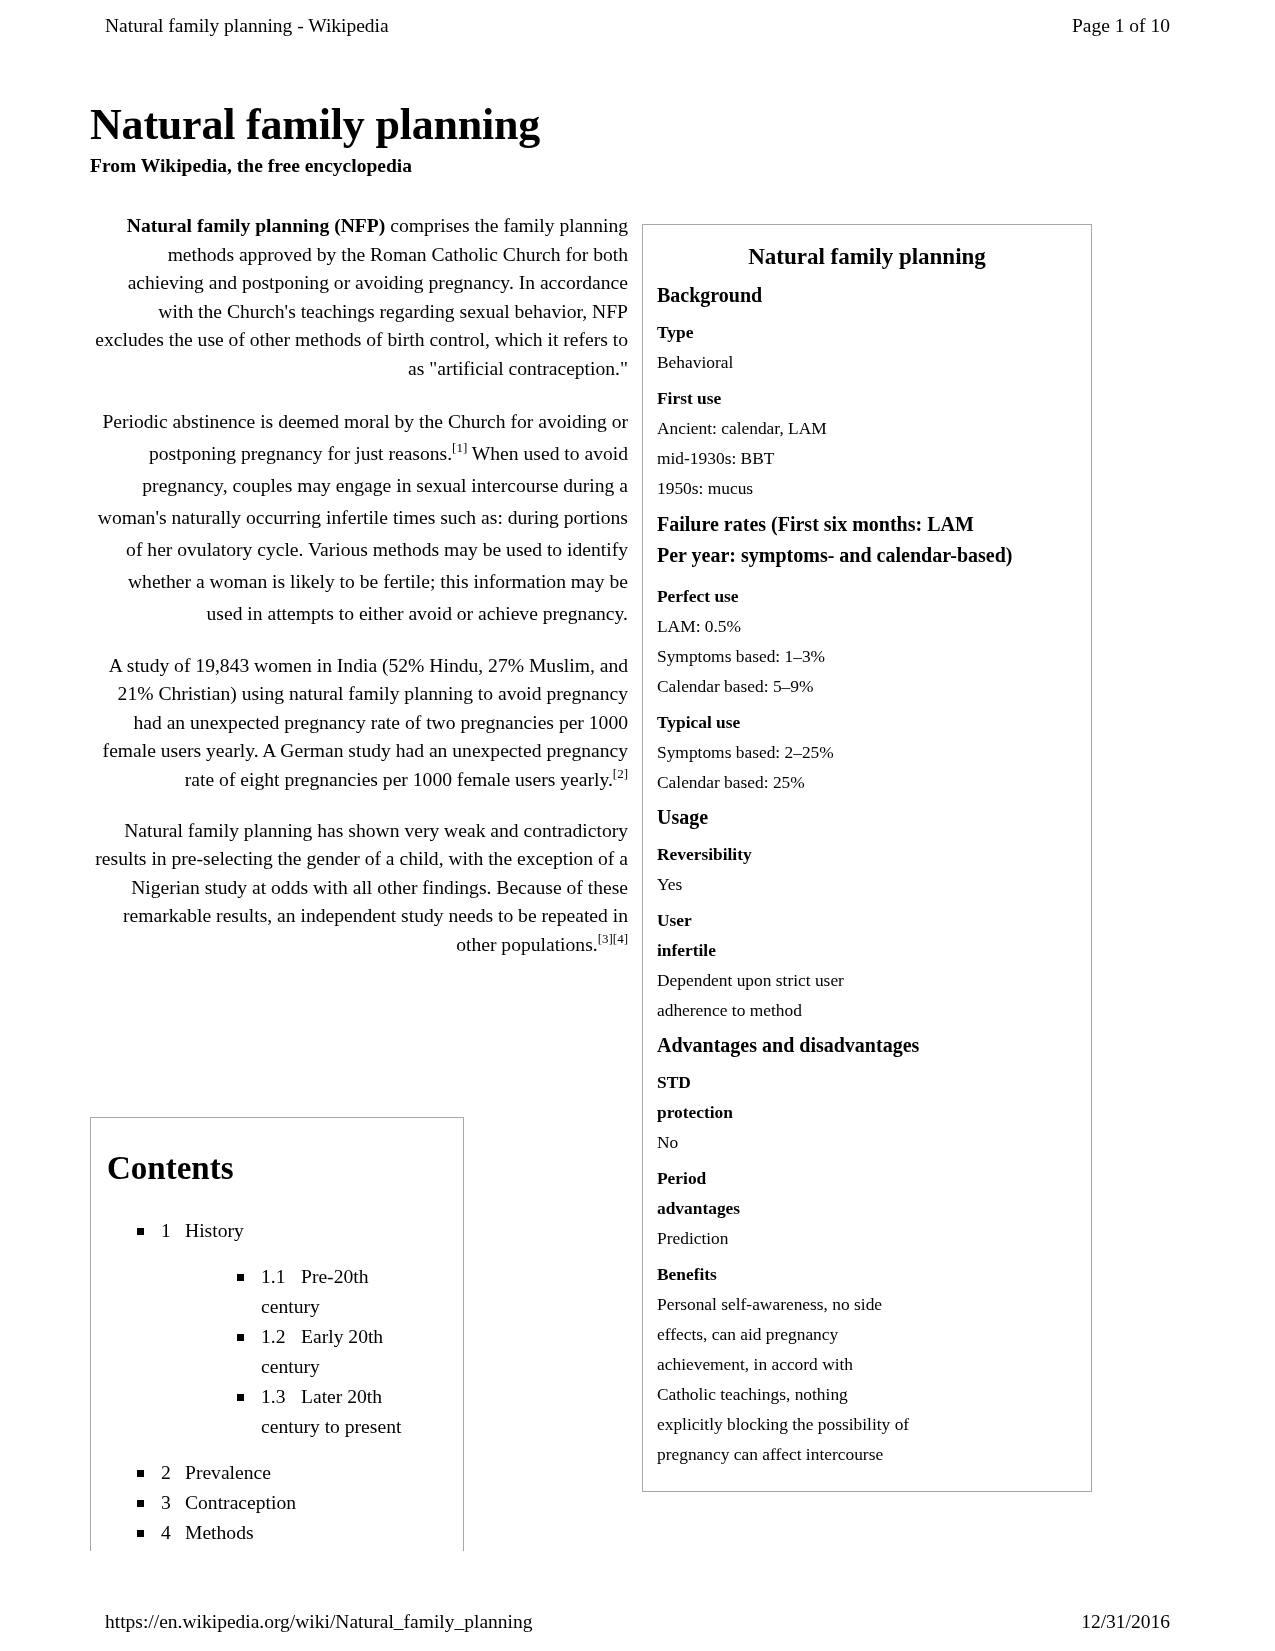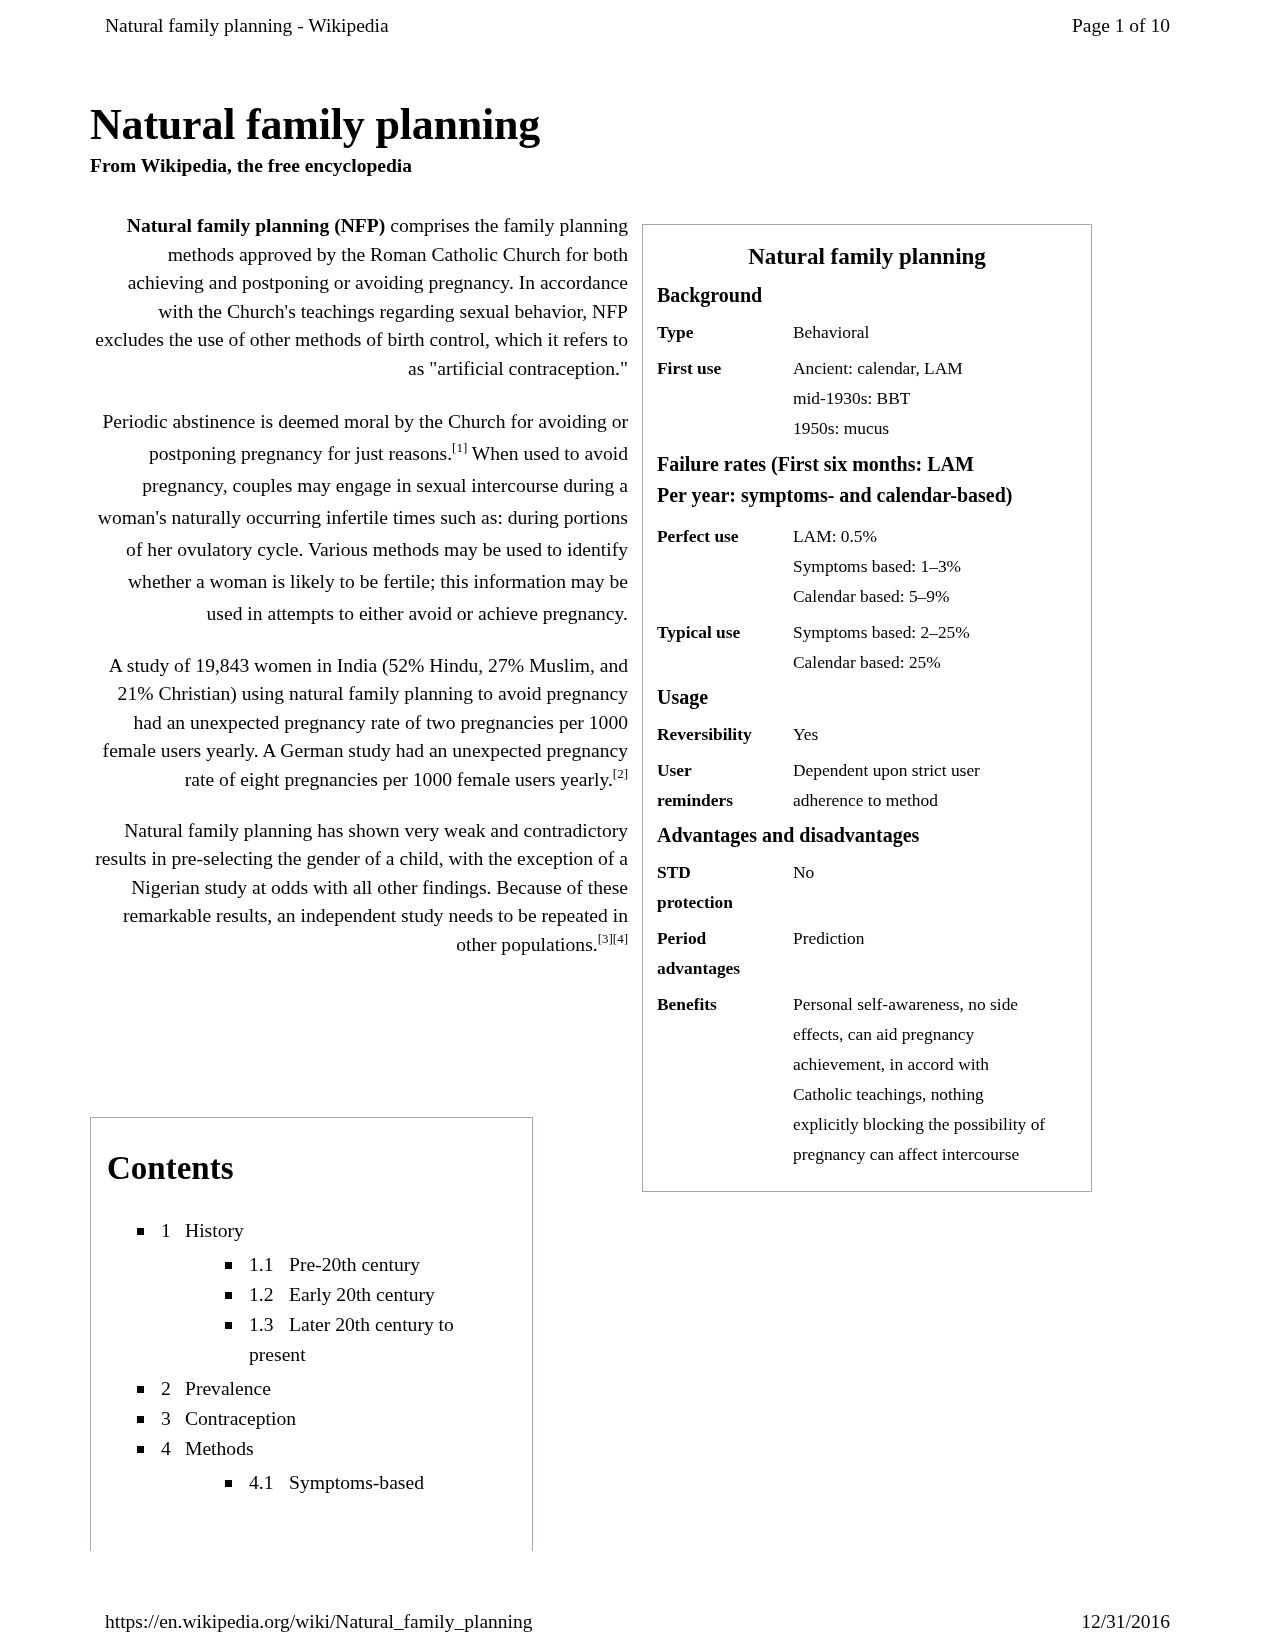--- a/index.html
+++ b/index.html
@@ -102,61 +102,62 @@
     font-weight: bold;
     font-size: 20px;
     line-height: 28px;
     padding: 2px 0 6px 0;
   }
   .ib-section.multi { line-height: 31px; padding-bottom: 8px; }
   .ib-row {
     display: flex;
     align-items: flex-start;
     padding: 2px 0 4px 0;
+    flex-direction: column;
   }
   .ib-label {
     width: 136px;
     min-width: 136px;
     font-weight: bold;
     padding-right: 6px;
     line-height: 30px;
   }
   .ib-value {
     flex: 1;
     line-height: 30px;
   }
   .ib-value div { line-height: 30px; }
 
   
   .toc-box {
     position: absolute;
     top: 1017px;
     left: 0px;
-    width: 443px;
+    width: 374px;
     border: 1px solid #a2a9b1;
     border-bottom: none;
     background: #ffffff;
     padding: 30px 16px 0 16px;
     height: 434px;
     overflow: hidden;
   }
   .toc-title {
     font-size: 33px;
     font-weight: bold;
     line-height: 40px;
     margin: 0 0 28px 0;
   }
   ul.toc-list {
     list-style: none;
     margin: 0;
     padding: 0 0 0 30px;
   }
   ul.toc-list ul {
     list-style: none;
-    margin: 4px;
+    margin: 16px;
     padding: 0 0 0 60px;
   }
   ul.toc-list li {
     font-size: 19.6px;
     line-height: 30px;
     position: relative;
     padding-left: 24px;
   }
   ul.toc-list li > .bullet {
     position: absolute;
@@ -258,21 +259,21 @@
     <div class="ib-section">Usage</div>
 
     <div class="ib-row">
       <div class="ib-label">Reversibility</div>
       <div class="ib-value">Yes</div>
     </div>
 
     <div class="ib-row">
       <div class="ib-label">
         <div>User</div>
-        <div>reminders</div>
+        <div>infertile</div>
       </div>
       <div class="ib-value">
         <div>Dependent upon strict user</div>
         <div>adherence to method</div>
       </div>
     </div>
 
     <div class="ib-section">Advantages and disadvantages</div>
 
     <div class="ib-row">

